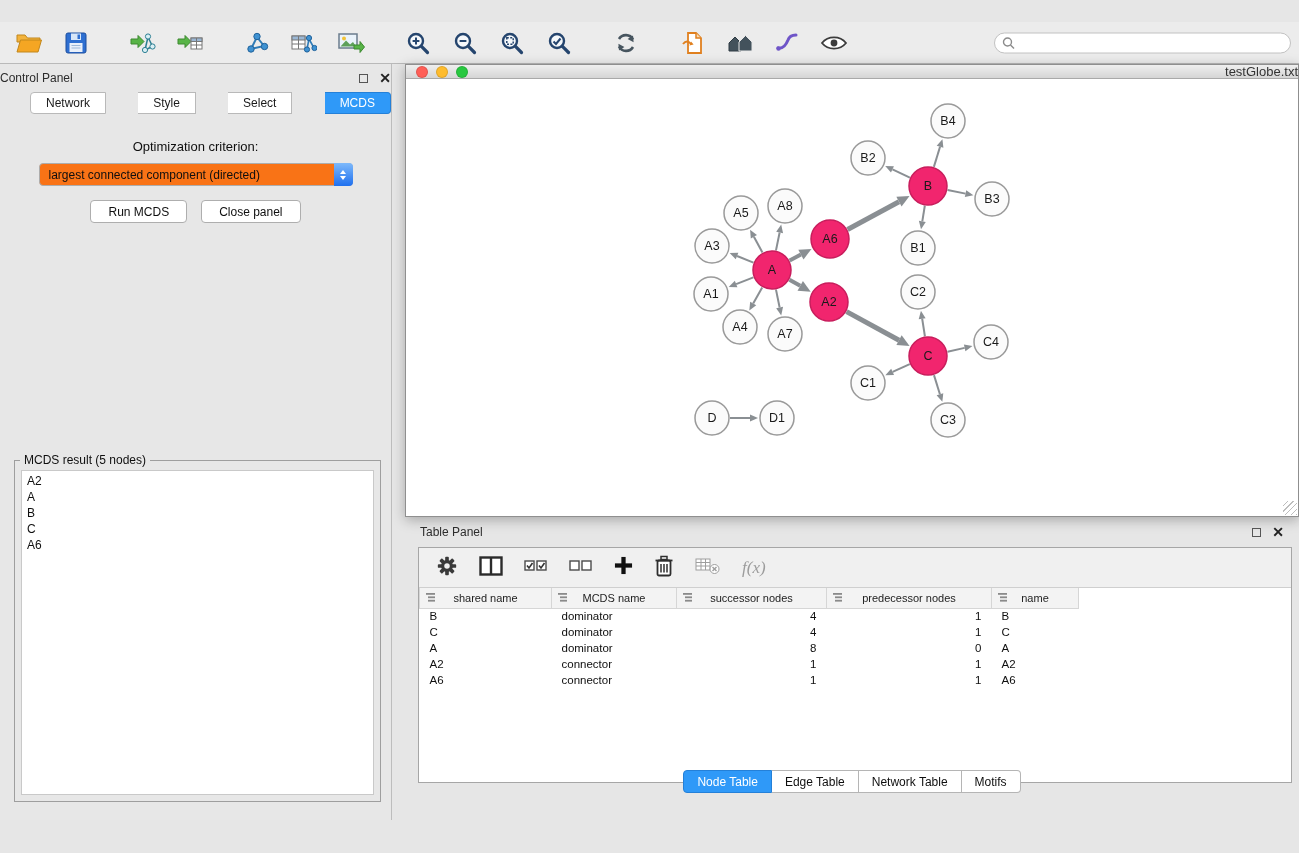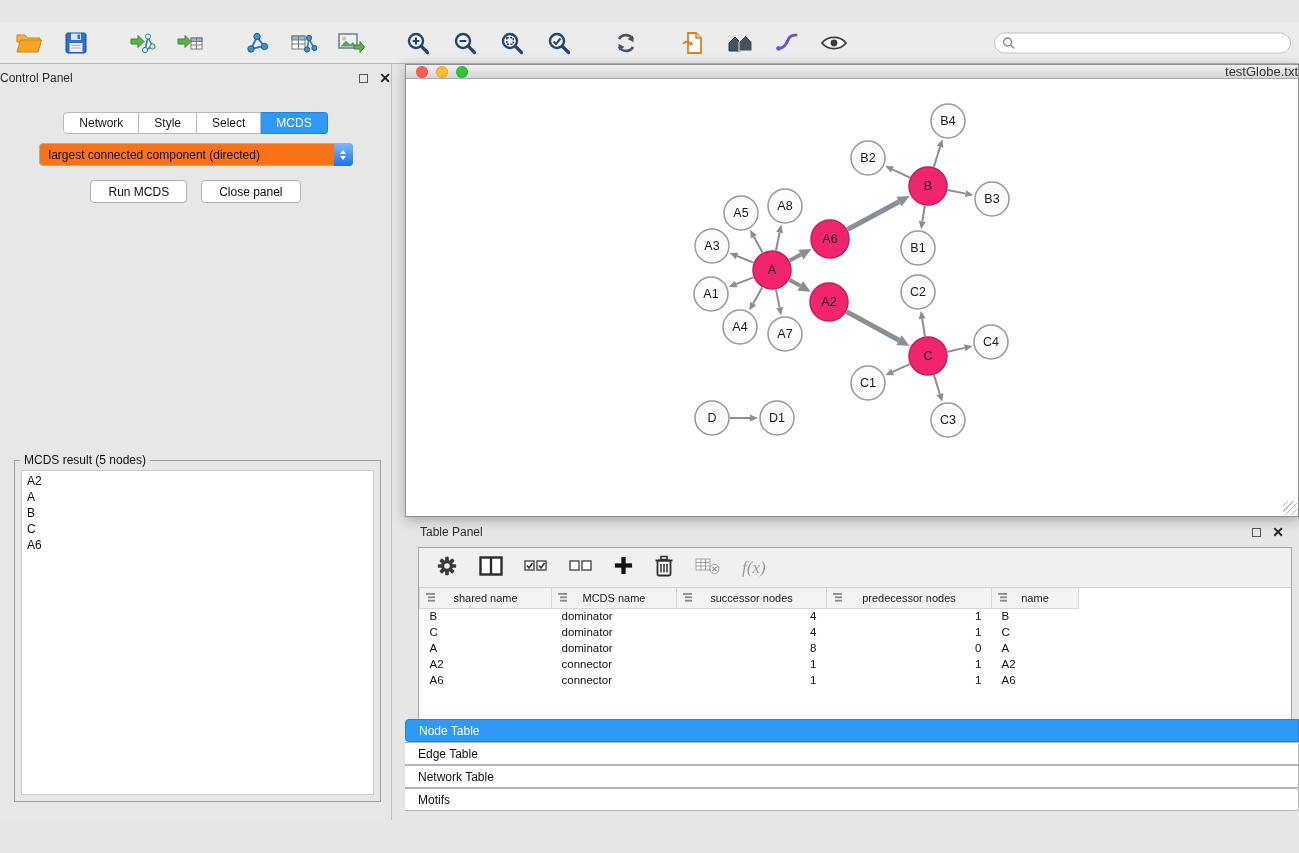--- a/index.html
+++ b/index.html
@@ -25,21 +25,21 @@
   .search input { border: none; outline: none; flex: 1; font-size: 12px; background: transparent;
     font-family: "Liberation Sans", sans-serif; }
 
   
   .control-panel { position: absolute; left: 0; top: 64px; width: 392px; height: 756px; background: #e7e7e7;
     border-right: 1px solid #bdbdbd; }
   .panel-header { height: 28px; display: flex; align-items: center; padding: 0 0; font-size: 12px; color: #2c2c2c; }
   .hdr-controls { margin-left: auto; display: flex; align-items: center; gap: 11px; }
   .float-box { width: 9px; height: 9px; border: 1.5px solid #555; display: inline-block; }
   .close-x { font-size: 14px; font-weight: bold; color: #222; line-height: 1; }
-  .cp-tabs { display: flex; justify-content: center; margin-top: 20px; }
+  .cp-tabs { display: flex; justify-content: space-between; margin-top: 0; padding-left: 30px; }
   .cp-tab { height: 22px; display: flex; align-items: center; padding: 0 15px; font-size: 12px; background: #fff;
     border: 1px solid #b9b9b9; border-left: none; color: #1a1a1a; cursor: default; }
   .cp-tab:first-child { border-left: 1px solid #b9b9b9; border-radius: 4px 0 0 4px; }
   .cp-tab:last-child { border-radius: 0 4px 4px 0; }
   .cp-tab.active { background: #2f99f8; border-color: #2480d8; color: #fff; }
   .opt-label { margin-top: 25px; text-align: center; font-size: 13px; color: #0f0f0f; }
   .cp-select { position: relative; margin: 9px auto 0; width: 314px; height: 23px; background: #f97316;
     border: 1px solid #adadad; border-radius: 4px; display: flex; align-items: center; padding-left: 9px;
     font-size: 12px; color: #0f0f0f; }
   .stepper { position: absolute; right: -1px; top: -1px; height: 23px; width: 19px; border-radius: 0 4px 4px 0;
@@ -77,21 +77,21 @@
   .tp-toolbar { height: 40px; background: #f0f0f0; border-bottom: 1px solid #cfcfcf; display: flex;
     align-items: center; gap: 21px; padding-left: 17px; flex: none; }
   .fx { font-family: "Liberation Serif", serif; font-style: italic; font-size: 17px; color: #9c9c9c; }
   .tp-table-wrap { flex: 1; overflow: hidden; background: #fff; }
   table.node-table { border-collapse: collapse; table-layout: fixed; width: 100%; }
   .node-table th { height: 20px; background: #f3f3f3; border: 1px solid #d6d6d6; border-top: none;
     font-size: 11px; font-weight: normal; color: #1d1d1d; position: relative; }
   .node-table th.filler { background: #fff; border: none; }
   .hicon { position: absolute; left: 6px; top: 50%; transform: translateY(-50%); }
   .node-table td { font-size: 11.5px; color: #0f0f0f; height: 16px; padding: 0 10px; white-space: nowrap; }
-  .tp-tabs { position: absolute; left: 0; right: 0; bottom: 6px; display: flex; justify-content: center; flex-direction: column; }
+  .tp-tabs { position: absolute; left: 0; right: 0; bottom: 24px; display: flex; justify-content: center; }
   .tp-tab { height: 23px; display: flex; align-items: center; padding: 0 13px; font-size: 12px; background: #fff;
     border: 1px solid #b5b5b5; border-left: none; color: #0f0f0f; }
   .tp-tab:first-child { border-left: 1px solid #b5b5b5; border-radius: 4px 0 0 4px; }
   .tp-tab:last-child { border-radius: 0 4px 4px 0; }
   .tp-tab.active { background: #2f99f8; border-color: #2480d8; color: #fff; }
 
   
   .statusbar { position: absolute; left: 0; bottom: 0; width: 100%; height: 33px; background: #ececec;
     border-top: 1px solid #bdbdbd; }
   .sb-left { position: absolute; left: 12px; top: 50%; transform: translateY(-50%); width: 27px; height: 21px;
@@ -261,20 +261,21 @@
         <span class="float-box"></span>
         <span class="close-x">✕</span>
       </span>
     </div>
     <div class="cp-tabs">
       <div class="cp-tab">Network</div>
       <div class="cp-tab">Style</div>
       <div class="cp-tab">Select</div>
       <div class="cp-tab active">MCDS</div>
     </div>
+    <div class="opt-label">Optimization criterion:</div>
     <div class="cp-select">
       <span>largest connected component (directed)</span>
       <span class="stepper">
         <span class="tri-up"></span>
           <span class="tri-down"></span>
       </span>
     </div>
     <div class="cp-buttons">
       <div class="cp-btn">Run MCDS</div>
       <div class="cp-btn">Close panel</div>

